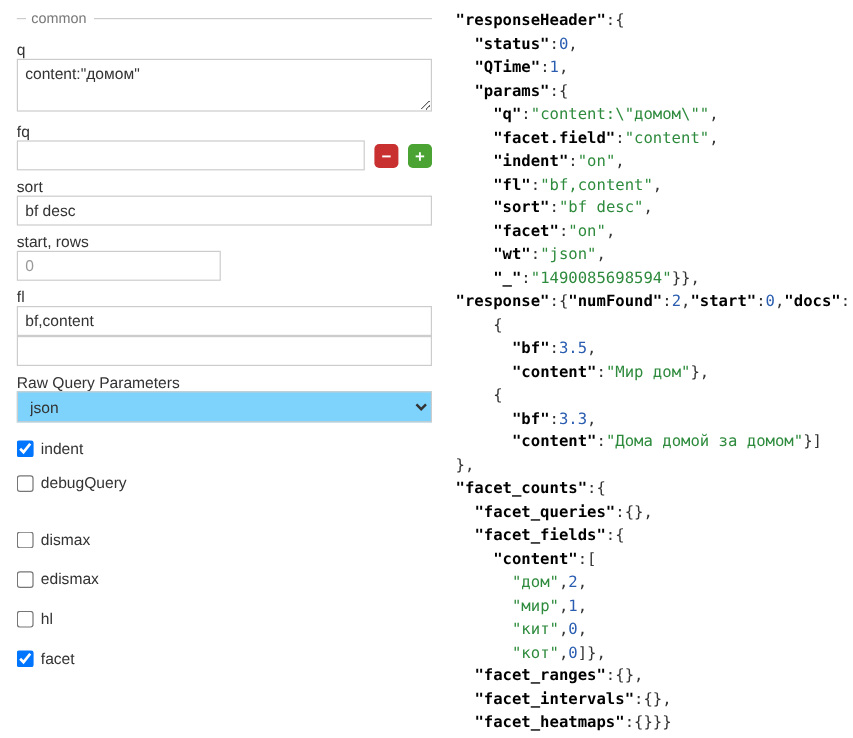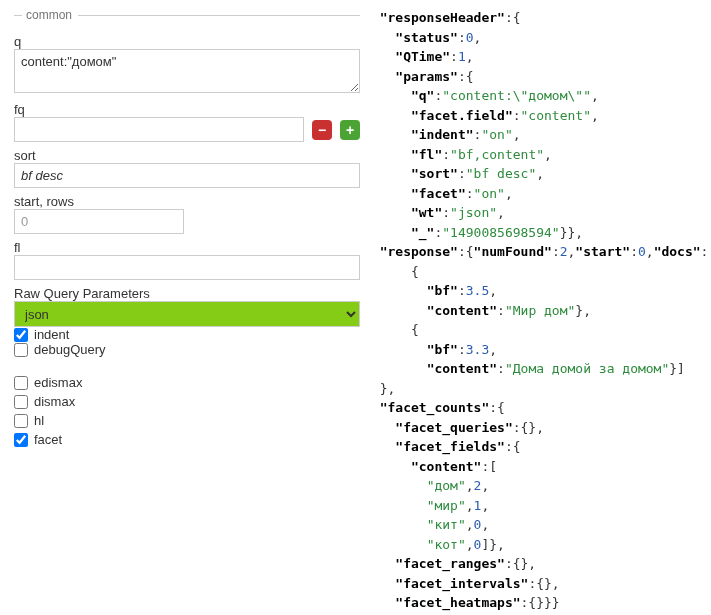--- a/index.html
+++ b/index.html
@@ -5,31 +5,31 @@
 * { box-sizing: border-box; margin: 0; padding: 0; }
 body { font-family: Arial, sans-serif; font-size: 13px; color: #333; display: flex; width: 711px; height: 615px; overflow: hidden; }
 .left { width: 360px; padding: 8px 14px; display: flex; flex-direction: column; gap: 4px; }
 .right { flex: 1; padding: 8px 4px; font-family: Consolas, monospace; font-size: 13px; line-height: 1.5; white-space: pre; overflow: hidden; }
 fieldset { border: 1px solid #ccc; border-left: none; border-right: none; border-bottom: none; padding: 6px 0 0 0; }
 legend { color: #777; font-size: 12px; padding: 0 6px 0 4px; margin-left: 8px; margin-top: 12px; }
 label.fld { font-size: 13px; color: #333; margin-top: 6px; display: block; }
 input[type=text], textarea, select { width: 100%; border: 1px solid #ccc; padding: 4px 6px; font-family: Arial, sans-serif; font-size: 13px; color: #333; background: #fff; }
 textarea { resize: both; height: 44px; }
 input::placeholder { color: #999; }
-.highlight { background: #fff8c6; font-style: italic; }
+.highlight { background: #fff8c6; }
 .row { display: flex; gap: 8px; align-items: center; }
 .row input[type=text] { flex: 1; }
 .row-fq input[type=text] { width: 290px; flex: none; }
 .half { display: flex; gap: 8px; }
 .half input { width: 170px; }
 .iconbtn { width: 20px; height: 20px; border-radius: 4px; display: inline-flex; align-items: center; justify-content: center; color: #fff; font-weight: bold; font-size: 14px; border: none; cursor: pointer; }
 .iconbtn.minus { background: #c93030; }
 .iconbtn.plus { background: #4aa333; }
-select { background: #84cc16; height: 26px; }
-.chk { display: flex; align-items: center; gap: 6px; margin-top: 0; font-size: 13px; }
+select { background: #7dd3fc; height: 26px; }
+.chk { display: flex; align-items: center; gap: 6px; margin-top: 14px; font-size: 13px; }
 .chk input { width: 14px; height: 14px; }
 .spacer { height: 10px; }
 .key { font-weight: bold; color: #000; }
 .num { color: #2a5db0; }
 .str { color: #2e8b3d; }
 </style>
 </head>
 <body>
 
 <div class="left">
@@ -48,20 +48,21 @@
 
     <label class="fld">sort</label>
     <input type="text" class="highlight" value="bf desc" style="">
 
     <label class="fld">start, rows</label>
     <div class="half">
       <input type="text" placeholder="0" style="">
     </div>
 
     <label class="fld">fl</label>
+    <input type="text" value="bf,content" style="">
 
     <input type="text" value="" style="">
 
     <label class="fld">Raw Query Parameters</label>
 
     <select>
       <option>json</option>
     </select>
 
     <div class="chk">
@@ -70,25 +71,25 @@
       </div>
     <div class="chk">
         <input type="checkbox" style="">
         <span>debugQuery</span>
       </div>
   </fieldset>
 
   <div class="spacer"></div>
   <div class="chk">
       <input type="checkbox" style="">
-      <span>edismax</span>
+      <span>dismax</span>
     </div>
   <div class="chk">
       <input type="checkbox" style="">
-      <span>dismax</span>
+      <span>edismax</span>
     </div>
   <div class="chk">
       <input type="checkbox" style="">
       <span>hl</span>
     </div>
   <div class="chk">
       <input type="checkbox" checked="" style="">
       <span>facet</span>
     </div>
 </div>

